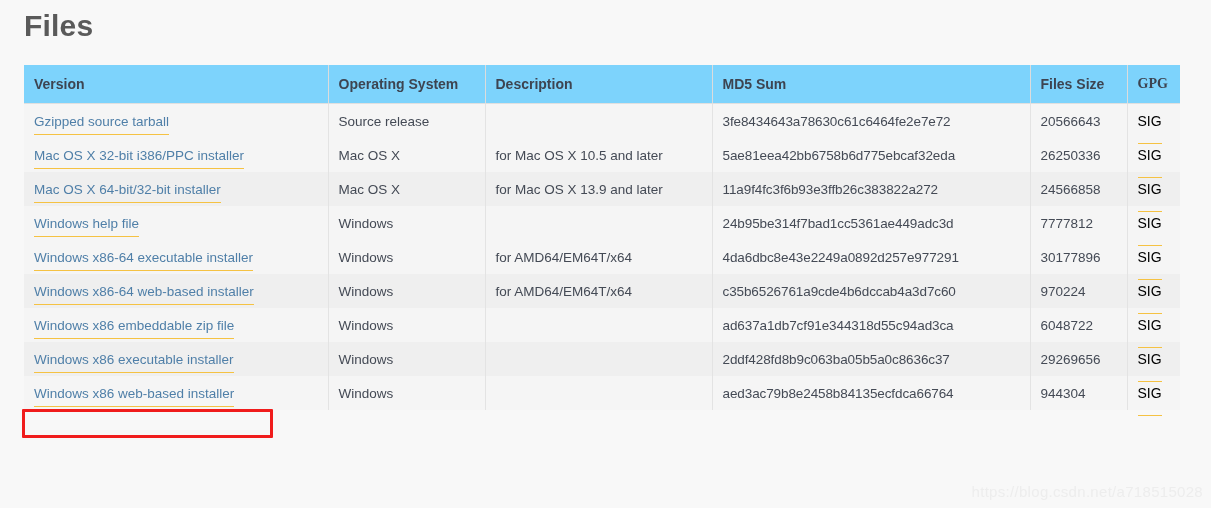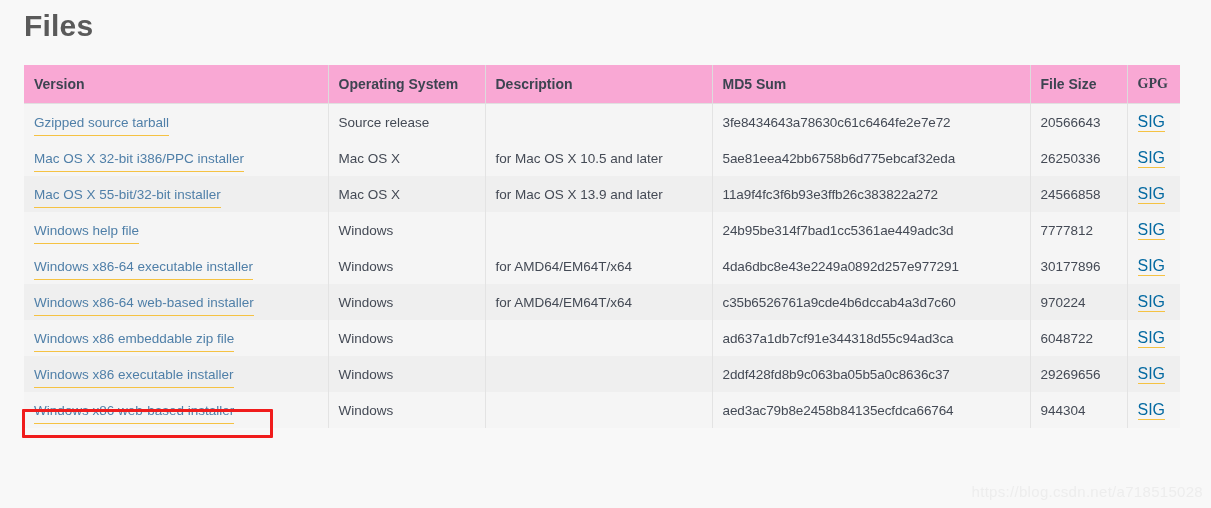--- a/index.html
+++ b/index.html
@@ -40,21 +40,21 @@
     font-size: 13.5px;
   }
   table.files col.c-version    { width: 304px; }
   table.files col.c-os         { width: 157px; }
   table.files col.c-desc       { width: 227px; }
   table.files col.c-md5        { width: 318px; }
   table.files col.c-size       { width: 97px; }
   table.files col.c-gpg        { width: 53px; }
 
   table.files thead th {
-    background: #f9a8d4;
+    background: #7dd3fc;
     color: #3d4451;
     font-weight: bold;
     font-size: 14px;
     text-align: left;
     padding: 11px 10px 11px 10px;
     border-right: 1px solid #dcdcdc;
     border-bottom: 1px solid #e0e0e0;
     white-space: nowrap;
   }
   table.files thead th:last-child { border-right: none; font-family: Liberation Serif, serif; }
@@ -74,25 +74,25 @@
   table.files tbody tr.row-even td { background: #efefef; }
 
   a.flink {
     color: #4f7fa8;
     text-decoration: none;
     border-bottom: 1.5px solid #f5c243;
     padding-bottom: 5px;
     font-size: 13.5px;
   }
   a.siglink {
-    color: #0369a1;
+    color: #000000;
     text-decoration: none;
     border-bottom: 1.5px solid #f5c243;
-    padding-bottom: 1px;
-    font-size: 16px;
+    padding-bottom: 14px;
+    font-size: 14px;
   }
   .md5 { letter-spacing: -0.1px; }
 
   .highlight-box {
     position: absolute;
     border: 3px solid #f01c1c;
     pointer-events: none;
     border-radius: 1px;
   }
   .watermark {
@@ -121,21 +121,21 @@
         <col class="c-md5">
         <col class="c-size">
         <col class="c-gpg">
       </colgroup>
       <thead>
         <tr>
           <th>Version</th>
           <th>Operating System</th>
           <th>Description</th>
           <th>MD5 Sum</th>
-          <th>File Size</th>
+          <th>Files Size</th>
           <th>GPG</th>
         </tr>
       </thead>
       <tbody id="files-tbody">
           <tr class="row-odd">
             <td><a class="flink" href="#">Gzipped source tarball</a></td>
             <td>Source release</td>
             <td></td>
             <td class="md5">3fe8434643a78630c61c6464fe2e7e72</td>
             <td>20566643</td>
@@ -143,21 +143,21 @@
           </tr>
           <tr class="row-odd">
             <td><a class="flink" href="#">Mac OS X 32-bit i386/PPC installer</a></td>
             <td>Mac OS X</td>
             <td>for Mac OS X 10.5 and later</td>
             <td class="md5">5ae81eea42bb6758b6d775ebcaf32eda</td>
             <td>26250336</td>
             <td><a class="siglink" href="#">SIG</a></td>
           </tr>
           <tr class="row-even">
-            <td><a class="flink" href="#">Mac OS X 55-bit/32-bit installer</a></td>
+            <td><a class="flink" href="#">Mac OS X 64-bit/32-bit installer</a></td>
             <td>Mac OS X</td>
             <td>for Mac OS X 13.9 and later</td>
             <td class="md5">11a9f4fc3f6b93e3ffb26c383822a272</td>
             <td>24566858</td>
             <td><a class="siglink" href="#">SIG</a></td>
           </tr>
           <tr class="row-odd">
             <td><a class="flink" href="#">Windows help file</a></td>
             <td>Windows</td>
             <td></td>

